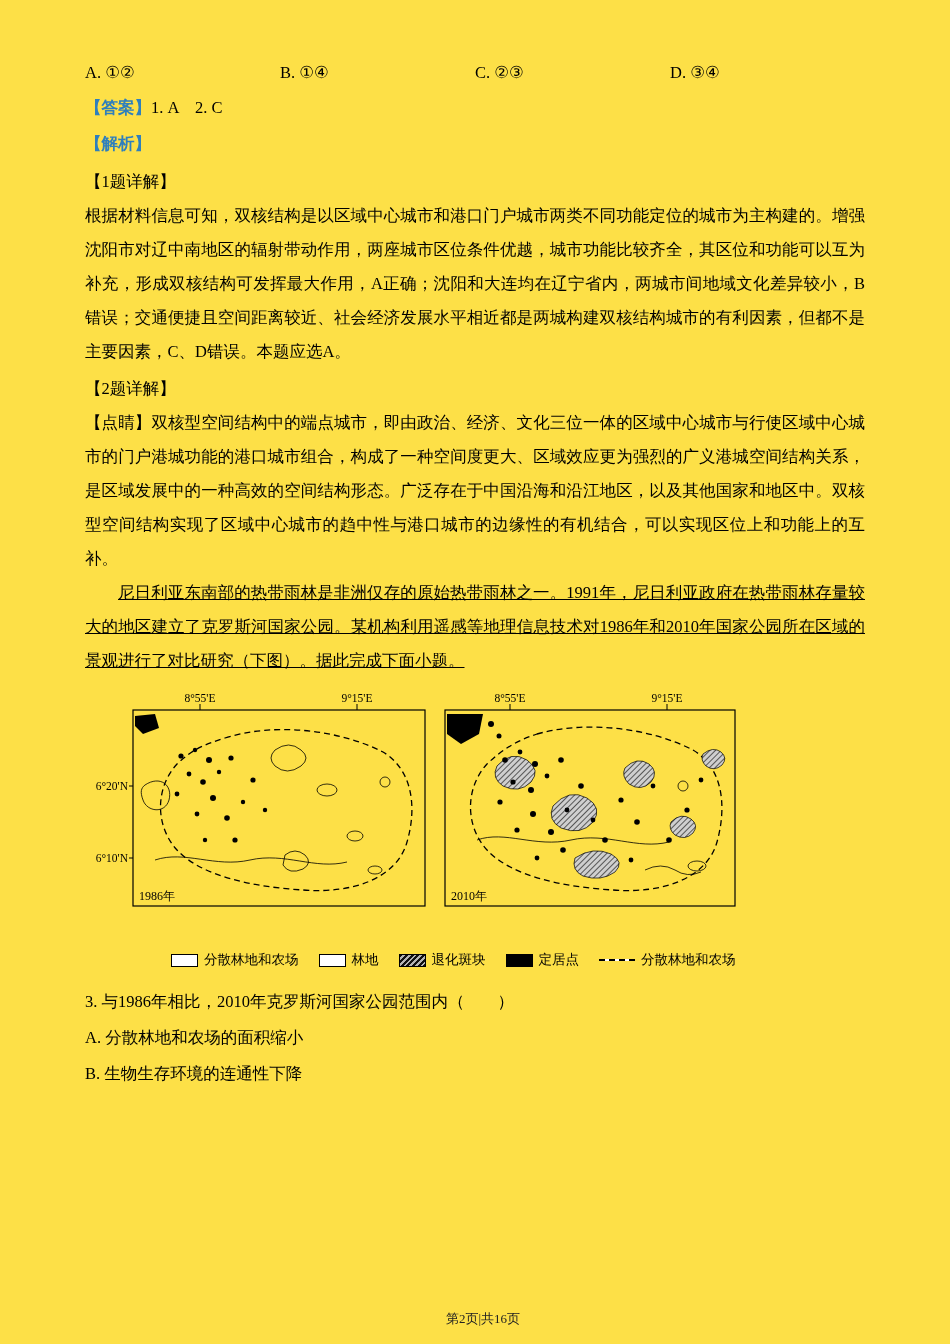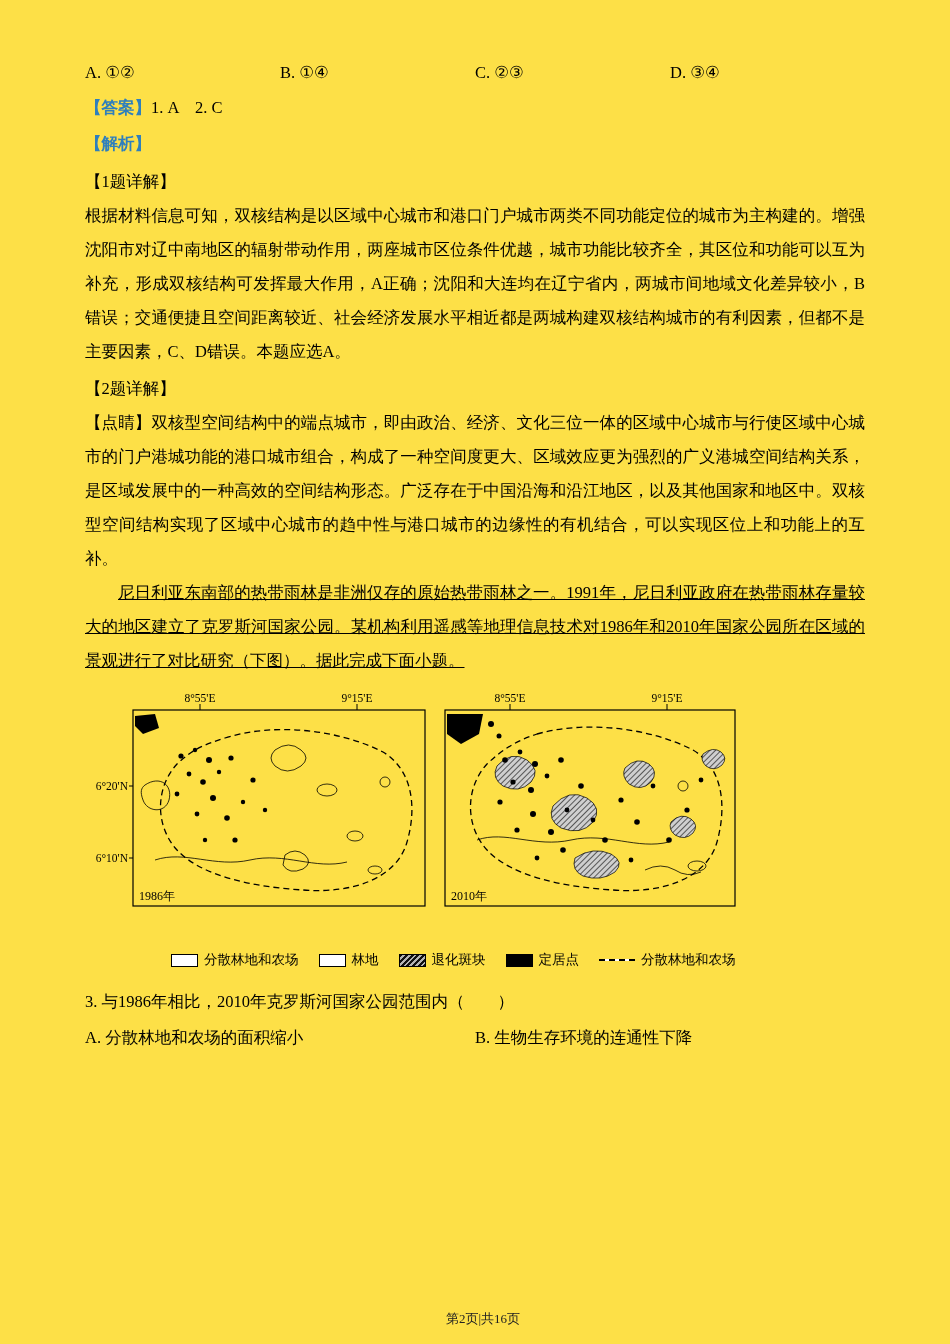--- a/index.html
+++ b/index.html
@@ -35,21 +35,21 @@
   }
   .legend .item { display: flex; align-items: center; margin-right: 20px; white-space: nowrap; margin-top: 20px; }
   .sw { width: 27px; height: 13px; border: 1px solid #000; background: #fff; margin-right: 6px; flex: 0 0 auto; }
   .sw.deg {
     background: #777;
     background-image: repeating-linear-gradient(135deg, rgba(0,0,0,.85) 0 2px, rgba(255,255,255,.45) 2px 4px);
   }
   .sw.set { background: #000; }
   .sw.bnd { width: 36px; height: 0; border: none; border-top: 2px dashed #000; }
   .q-stem { line-height: 36px; margin-top: 14px; }
-  .row-opts2 { display: flex; line-height: 36px; }
+  .row-opts2 { display: flex; line-height: 36px; flex-direction: column; }
   .row-opts2 span { width: 50%; }
   .footer {
     position: absolute;
     bottom: 16px;
     left: 8px;
     width: 100%;
     text-align: center;
     font-size: 13px;
     color: #222;
   }

